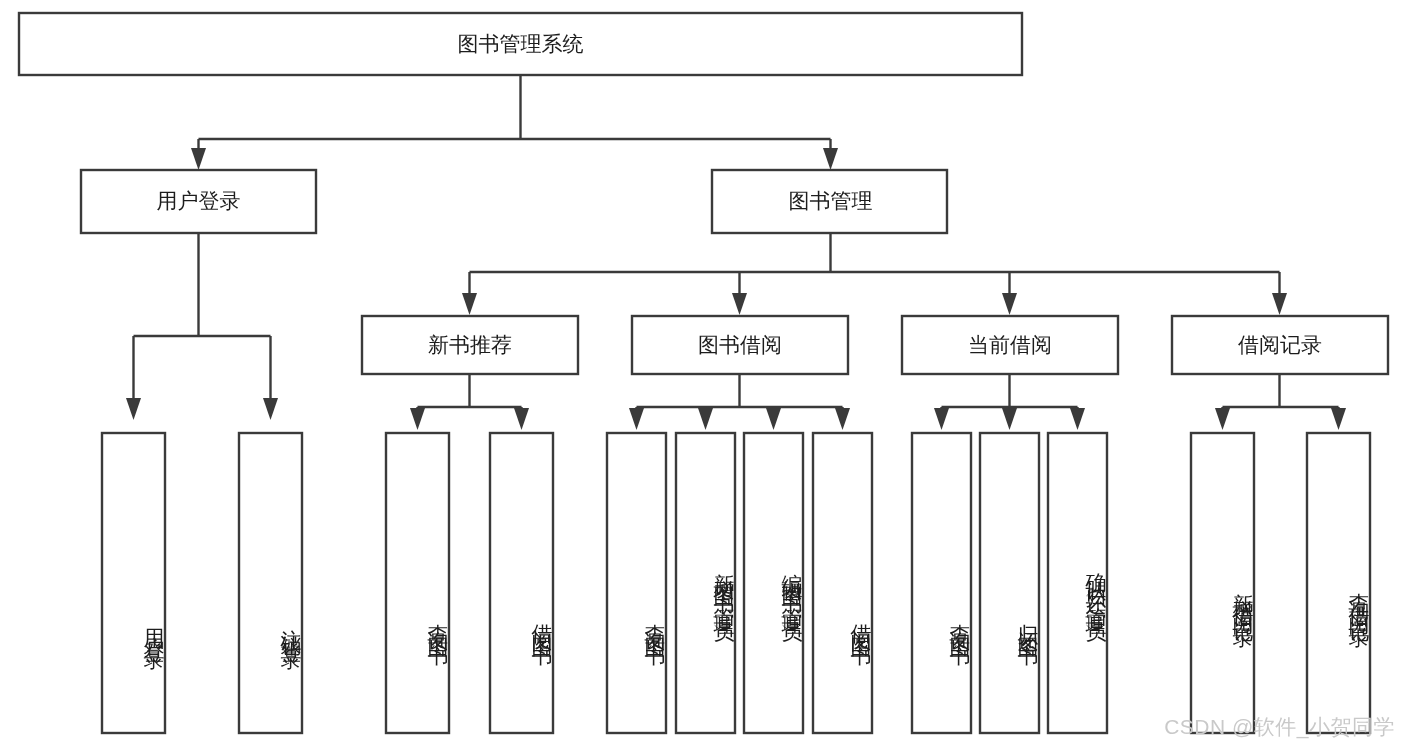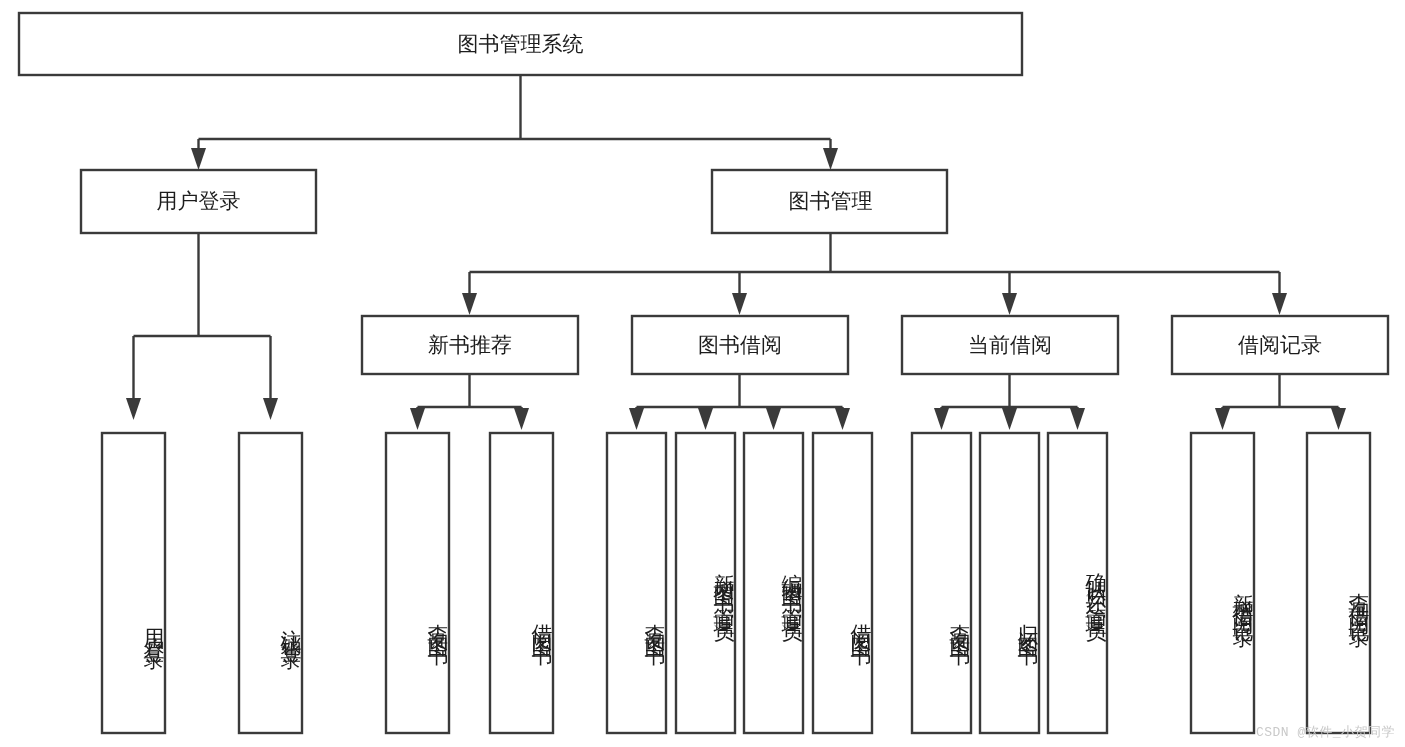--- a/index.html
+++ b/index.html
@@ -60,22 +60,22 @@
     line-height: 1.0;
     letter-spacing: 7px;
     color: #1d1d1d;
     white-space: nowrap;
     pointer-events: none;
   }
   .watermark {
     position: absolute;
     right: 10px;
     bottom: 6px;
-    font-family: Liberation Mono, monospace;
-    font-size: 13px;
+    font-family: Liberation Sans, sans-serif;
+    font-size: 21px;
     color: #c9c9c9;
     letter-spacing: 0.5px;
     white-space: nowrap;
     user-select: none;
   }
 </style>
 </head>
 <body>
 
 <div id="diagram-root">

